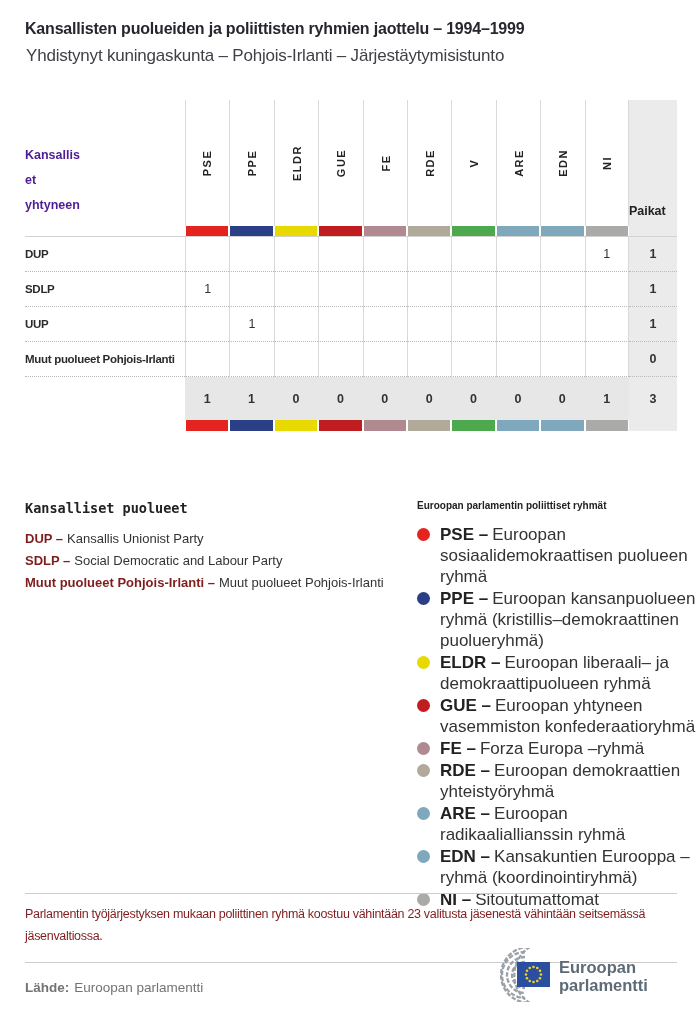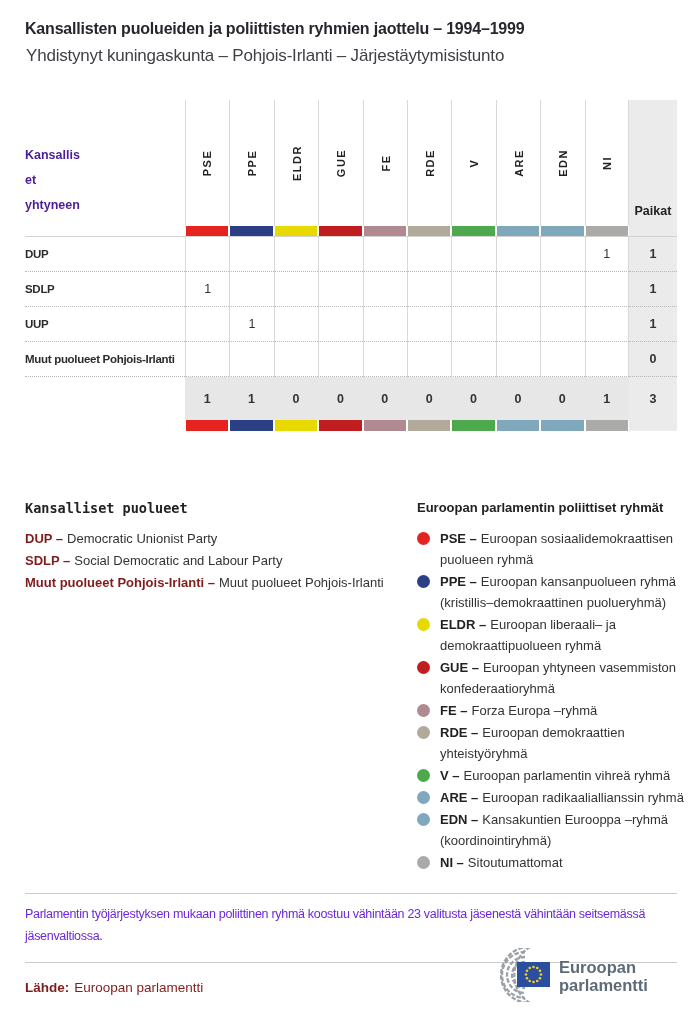--- a/index.html
+++ b/index.html
@@ -31,21 +31,21 @@
     transform:rotate(-90deg); white-space:nowrap;
     font-size:11px; font-weight:700; letter-spacing:1.5px; color:#222;
   }
   .corner {
     display:flex; flex-direction:column; justify-content:flex-end;
     padding-bottom:8px; font-weight:700; font-size:12.5px; color:#4c1d95;
     line-height:25px;
   }
   .seats-col { background:#ebebeb; }
   .seats-head {
-    display:flex; align-items:flex-end; justify-content:center;
+    display:flex; align-items:flex-end; 
     padding-bottom:8px; font-weight:700; font-size:12.5px; color:#222;
   }
   .band > div { height:100%; margin:0 1px; }
   .solidb { border-bottom:1px solid #d2d2d2; }
   .dotted { border-bottom:1px dotted #b9b9b9; }
   .cell { display:flex; align-items:center; justify-content:center; font-size:12.5px; color:#333; }
   .rowlabel {
     display:flex; align-items:center; font-weight:700; font-size:11.5px;
     letter-spacing:-0.3px; color:#2b2b2b; white-space:nowrap;
   }
@@ -55,35 +55,35 @@
   
   .lp { position:absolute; left:25px; top:500px; width:365px; }
   .lp h3 {
     margin:0 0 12px 0; font-family:"DejaVu Sans Mono", monospace;
     font-size:13.5px; font-weight:700; color:#222;
   }
   .lp .item { font-size:13px; line-height:22px; color:#333; }
   .lp .item b { color:#7f1d1d; margin-right:4px; }
 
   .lg { position:absolute; left:417px; top:500px; }
-  .lg h3 { margin:0 0 13px 0; font-size:13px; font-weight:700; color:#222; }
+  .lg h3 { margin:0 0 13px 0; font-size:10px; font-weight:700; color:#222; }
   .lg .item { display:flex; margin-bottom:1px; }
   .lg .dot { width:13px; height:13px; border-radius:50%; flex:0 0 13px; margin:4px 10px 0 0; }
-  .lg .txt { width:256px; font-size:13px; line-height:21px; color:#333; }
+  .lg .txt { width:256px; font-size:17px; line-height:21px; color:#333; }
   .lg .txt b { color:#222; margin-right:4px; }
 
   
   .rule { position:absolute; left:25px; width:652px; border-top:1px solid #cccccc; }
   .rule1 { top:893px; }
   .rule2 { top:962px; }
   .footnote {
     position:absolute; left:25px; top:903px; width:656px;
-    font-size:12.5px; letter-spacing:-0.3px; line-height:22px; color:#6d28d9;
-  }
-  .source { position:absolute; left:25px; top:980px; font-size:13.5px; color:#7f1d1d; }
+    font-size:12.5px; letter-spacing:-0.3px; line-height:22px; color:#7f1d1d;
+  }
+  .source { position:absolute; left:25px; top:980px; font-size:13.5px; color:#737373; }
   .source b { margin-right:5px; }
   .logo { position:absolute; left:484px; top:948px; }
 </style>
 </head>
 <body>
 
 <div class="title">Kansallisten puolueiden ja poliittisten ryhmien jaottelu – 1994–1999</div>
 <div class="subtitle">Yhdistynyt kuningaskunta – Pohjois-Irlanti – Järjestäytymisistunto</div>
 
 <div class="tbl">
@@ -254,21 +254,21 @@
       <div style="background-color: rgb(127, 168, 189);"></div>
     </div>
   <div class="band">
       <div style="background-color: rgb(170, 170, 168);"></div>
     </div>
   <div class="seats-col"></div>
 </div>
 
 <div class="lp">
   <h3>Kansalliset puolueet</h3>
-  <div class="item"><b>DUP –</b><span>Democratic Unionist Party</span></div>
+  <div class="item"><b>DUP –</b><span>Kansallis Unionist Party</span></div>
   <div class="item"><b>SDLP –</b><span>Social Democratic and Labour Party</span></div>
   <div class="item"><b>Muut puolueet Pohjois-Irlanti –</b><span>Muut puolueet Pohjois-Irlanti</span></div>
 </div>
 
 <div class="lg">
   <h3>Euroopan parlamentin poliittiset ryhmät</h3>
   <div class="item">
       <span class="dot" style="background-color: rgb(229, 36, 31);"></span>
       <div class="txt"><b>PSE –</b><span>Euroopan sosiaalidemokraattisen puolueen ryhmä</span></div>
     </div>
@@ -284,24 +284,20 @@
       <span class="dot" style="background-color: rgb(192, 29, 32);"></span>
       <div class="txt"><b>GUE –</b><span>Euroopan yhtyneen vasemmiston konfederaatioryhmä</span></div>
     </div>
   <div class="item">
       <span class="dot" style="background-color: rgb(176, 138, 144);"></span>
       <div class="txt"><b>FE –</b><span>Forza Europa –ryhmä</span></div>
     </div>
   <div class="item">
       <span class="dot" style="background-color: rgb(177, 170, 155);"></span>
       <div class="txt"><b>RDE –</b><span>Euroopan demokraattien yhteistyöryhmä</span></div>
-    </div>
-  <div class="item">
-      <span class="dot" style="background-color: rgb(78, 168, 78);"></span>
-      <div class="txt"><b>V –</b><span>Euroopan parlamentin vihreä ryhmä</span></div>
     </div>
   <div class="item">
       <span class="dot" style="background-color: rgb(127, 168, 189);"></span>
       <div class="txt"><b>ARE –</b><span>Euroopan radikaaliallianssin ryhmä</span></div>
     </div>
   <div class="item">
       <span class="dot" style="background-color: rgb(127, 168, 189);"></span>
       <div class="txt"><b>EDN –</b><span>Kansakuntien Eurooppa –ryhmä (koordinointiryhmä)</span></div>
     </div>
   <div class="item">

